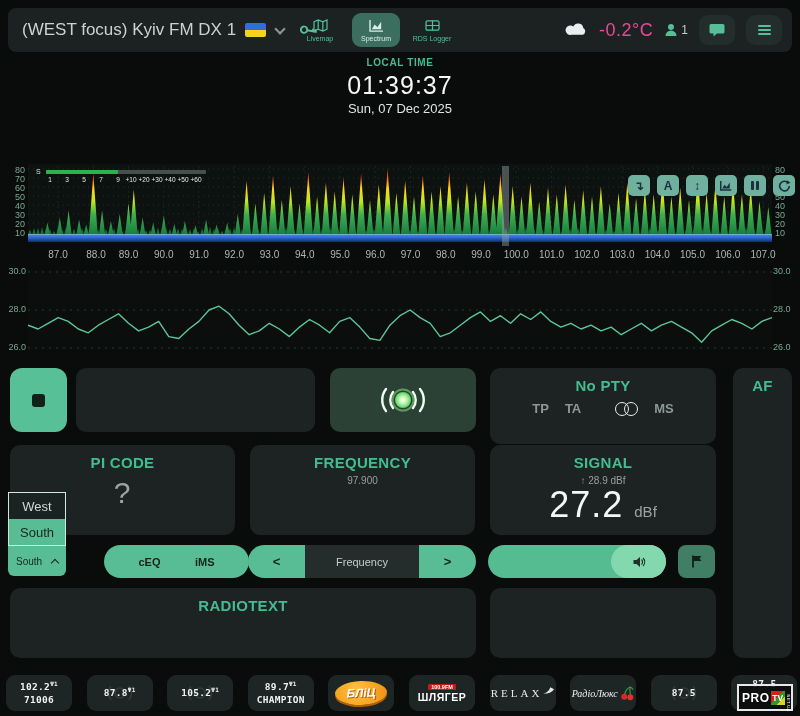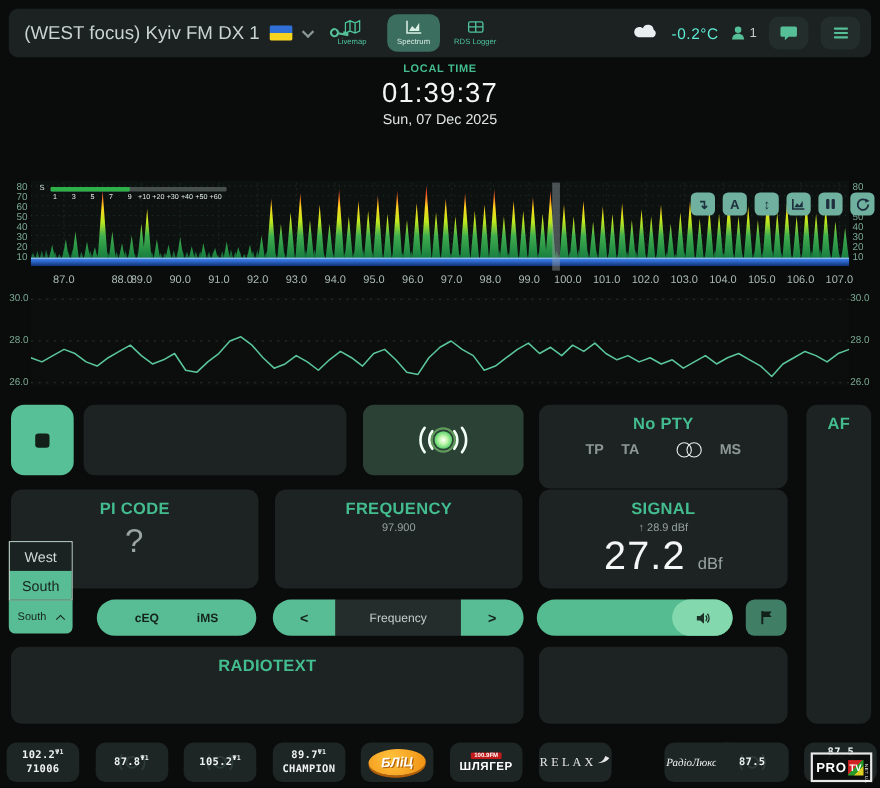--- a/index.html
+++ b/index.html
@@ -14,21 +14,21 @@
   .flag div{height:7px;}
   .flag .b{background:#2f6fd6;} .flag .y{background:#f5d31e;}
   .chev{display:inline-block;width:6px;height:6px;border-right:2px solid #8a9894;border-bottom:2px solid #8a9894;
         transform:rotate(45deg);margin:0 0 3px 10px;}
   .keyic{margin-left:16px;color:#56bf97;display:flex;}
   .nav{position:absolute;left:288px;top:5px;display:flex;gap:8px;}
   .nav-btn{width:48px;height:34px;border-radius:9px;display:flex;flex-direction:column;align-items:center;
            justify-content:center;gap:2px;color:#4fc39a;font-size:7px;cursor:pointer;}
   .nav-btn.active{background:#3c6e60;color:#d9efe4;}
   .tright{position:absolute;right:10px;top:0;height:44px;display:flex;align-items:center;gap:11px;}
-  .temp{font-size:14px;color:#5eead4;letter-spacing:.5px;}
+  .temp{font-size:18px;color:#ec4899;letter-spacing:.5px;}
   .usr{display:flex;align-items:center;gap:3px;font-size:12px;color:#c2ccc8;}
   .icon-btn{width:36px;height:30px;background:#232d2c;border-radius:9px;display:flex;align-items:center;
             justify-content:center;color:#56bf97;cursor:pointer;}
   .mline{display:block;width:13px;height:2px;background:#56bf97;margin:2px 0;border-radius:1px;}
   
   .clock{left:0;top:57px;width:800px;text-align:center;line-height:1.25;}
   .clock-label{font-size:10px;font-weight:700;color:#43bd8f;letter-spacing:.6px;}
   .clock-time{font-size:25px;color:#f4f7f5;letter-spacing:1px;text-align:center;}
   .clock-date{font-size:13px;color:#dde4e1;}
   
@@ -66,21 +66,21 @@
   .dd-opt{height:26px;display:flex;align-items:center;justify-content:center;cursor:pointer;}
   .dd-opt.plain{background:#1b2322;color:#cfd8d4;}
   .dd-opt.sel{background:#58bd94;color:#17261f;}
   .dd-ctl{height:30px;background:#58bd94;color:#17261f;font-size:10px;display:flex;align-items:center;
           padding:0 8px;justify-content:space-between;border-radius:0 0 6px 6px;cursor:pointer;}
   .chev-up{display:inline-block;width:5px;height:5px;border-right:1.6px solid #17261f;border-top:1.6px solid #17261f;
            transform:rotate(-45deg);margin-top:3px;}
   
   .pill{position:absolute;top:545px;height:33px;background:#58bd94;border-radius:17px;display:flex;
         align-items:center;color:#14241d;font-weight:700;font-size:11px;cursor:pointer;}
-  .eqpill{left:88px;width:145px;justify-content:space-evenly;}
+  .eqpill{left:104px;width:145px;justify-content:space-evenly;}
   .stepper{position:absolute;left:248px;top:545px;width:228px;height:33px;display:flex;}
   .step-btn{width:57px;background:#58bd94;display:flex;align-items:center;justify-content:center;
             color:#14241d;font-size:13px;font-weight:700;cursor:pointer;}
   .step-btn.l{border-radius:17px 0 0 17px;} .step-btn.r{border-radius:0 17px 17px 0;}
   .step-mid{flex:1;background:#242c2c;display:flex;align-items:center;justify-content:center;
             font-size:11px;color:#c3cdc9;cursor:pointer;}
   .volume{position:absolute;left:488px;top:545px;width:178px;height:33px;background:#55bb90;
           border-radius:17px;cursor:pointer;}
   .volcap{position:absolute;right:0;top:0;width:55px;height:33px;background:#83d8ae;border-radius:17px;
           display:flex;align-items:center;justify-content:center;}
@@ -251,21 +251,21 @@
       <div class="ytick r" style="left: 775px; top: 174px;">70</div>
       <div class="ytick r" style="left: 775px; top: 183px;">60</div>
       <div class="ytick r" style="left: 775px; top: 192px;">50</div>
       <div class="ytick r" style="left: 775px; top: 201px;">40</div>
       <div class="ytick r" style="left: 775px; top: 210px;">30</div>
       <div class="ytick r" style="left: 775px; top: 219px;">20</div>
       <div class="ytick r" style="left: 775px; top: 228px;">10</div>
     </div>
   <div id="fx">
       <div class="ftick" style="left: 40px;">87.0</div>
-      <div class="ftick" style="left: 93px;">88.0</div>
+      <div class="ftick" style="left: 78px;">88.0</div>
       <div class="ftick" style="left: 110.5px;">89.0</div>
       <div class="ftick" style="left: 145.75px;">90.0</div>
       <div class="ftick" style="left: 181px;">91.0</div>
       <div class="ftick" style="left: 216.25px;">92.0</div>
       <div class="ftick" style="left: 251.5px;">93.0</div>
       <div class="ftick" style="left: 286.75px;">94.0</div>
       <div class="ftick" style="left: 322px;">95.0</div>
       <div class="ftick" style="left: 357.25px;">96.0</div>
       <div class="ftick" style="left: 392.5px;">97.0</div>
       <div class="ftick" style="left: 427.75px;">98.0</div>
@@ -463,21 +463,21 @@
         </span>
       </div>
       <div class="preset" style="left: 489.6px;">
         <span class="lg-relax">
           <span>RELAX</span>
           <svg width="11" height="8" viewBox="0 0 12 8">
             <path d="M0 7 Q6 6 8 0 L12 2 Q9 7 0 7 Z" fill="#e8e8e8"></path>
           </svg>
         </span>
       </div>
-      <div class="preset" style="left: 570.2px; margin-left: 34px;">
+      <div class="preset" style="left: 570.2px;">
         <span class="lg-lux">
           <span>РадіоЛюкс</span>
           <svg width="15" height="15" viewBox="0 0 16 16">
             <path d="M5 9 Q6 3 11 1 M11 9 Q10 4 11 1 Q13 2 14 4" stroke="#3f9b3f" stroke-width="1.2" fill="none"></path>
             <circle cx="4.5" cy="11.5" r="3.2" fill="#d62828"></circle>
             <circle cx="11" cy="12" r="3.2" fill="#e03030"></circle>
           </svg>
         </span>
       </div>
       <div class="preset" style="left: 650.8px;">

